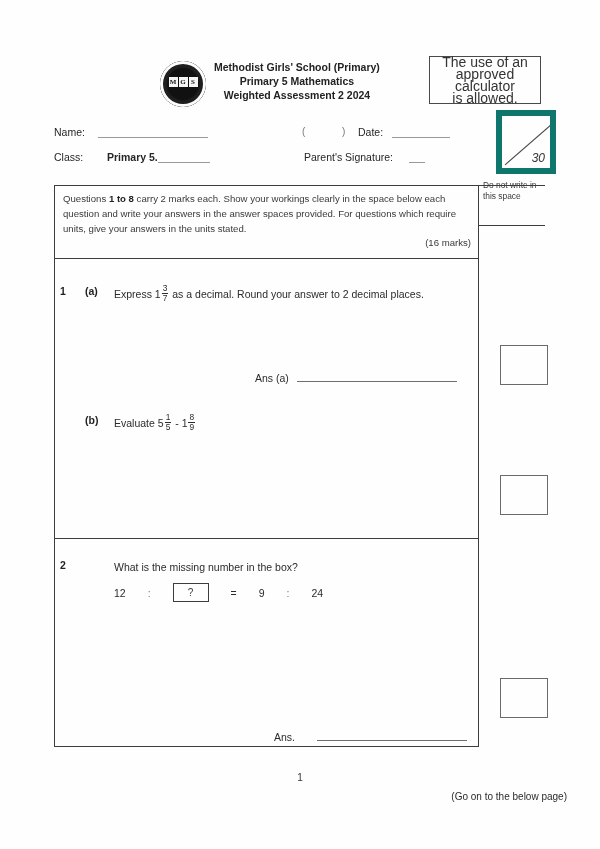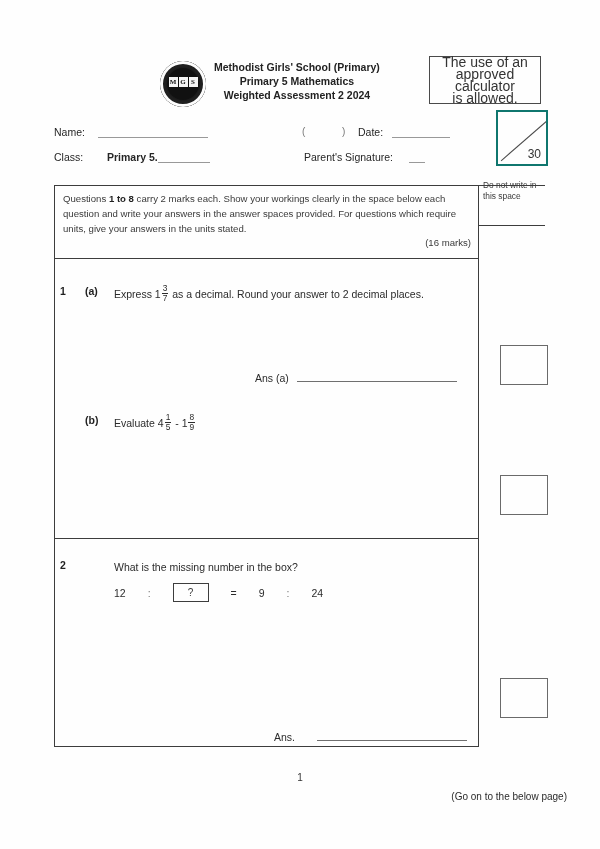--- a/index.html
+++ b/index.html
@@ -103,22 +103,23 @@
     color: #333;
     text-align: center;
   }
   
   .marks-box {
     position: absolute;
     left: 496px;
     top: 110px;
     width: 48px;
     height: 52px;
-    border: 2px solid #0f766e;
+    border: 6px solid #0f766e;
     overflow: hidden;
+    font-style: italic;
   }
   .marks-box .slash {
     position: absolute;
     left: -6px;
     top: 24px;
     width: 74px;
     height: 1px;
     background: #4a4a4a;
     transform: rotate(-41deg);
     transform-origin: center;
@@ -374,21 +375,21 @@
     <span>Express 1</span><span class="frac"><span class="num">3</span><span class="den">7</span></span><span> as a decimal. Round your answer to 2 decimal places.</span>
   </div>
 
   <div class="ansline" style="left:255px; top:372px;">
     <span>Ans (a)</span><span class="rule"></span>
   </div>
   <div class="markbox" style="left:500px; top:345px;"></div>
 
   <div class="qpart" style="left:85px; top:414px;">(b)</div>
   <div class="qtext" style="left:114px; top:414px;">
-    <span>Evaluate 4</span><span class="frac"><span class="num">1</span><span class="den">5</span></span><span> - 1</span><span class="frac"><span class="num">8</span><span class="den">9</span></span>
+    <span>Evaluate 5</span><span class="frac"><span class="num">1</span><span class="den">5</span></span><span> - 1</span><span class="frac"><span class="num">8</span><span class="den">9</span></span>
   </div>
 
   <div class="markbox" style="left:500px; top:475px;"></div>
 
   <div class="qnum" style="left:60px; top:559px;">2</div>
   <div class="qtext" style="left:114px; top:559px;">What is the missing number in the box?</div>
 
   <div class="ratio" style="left:114px; top:583px;">
     <span>12</span>
     <span class="colon">:</span>

